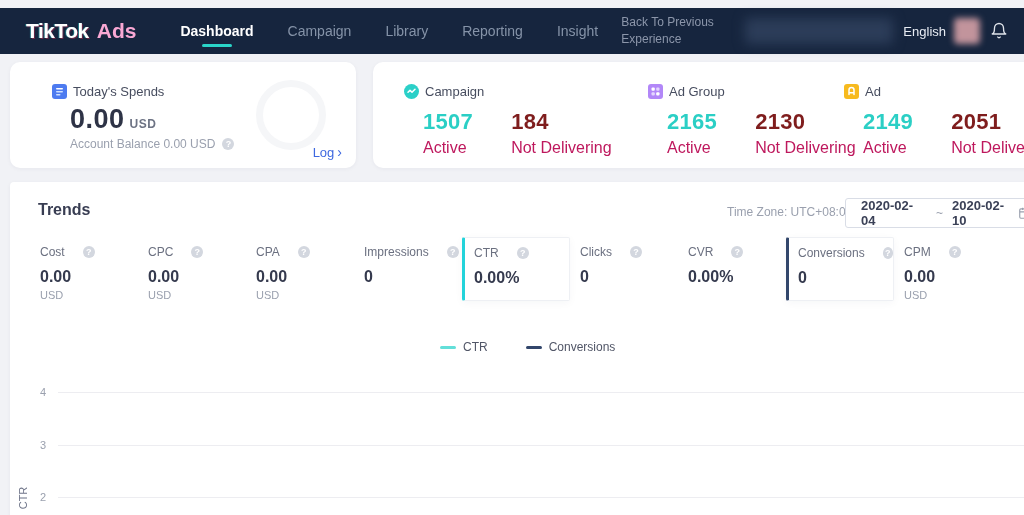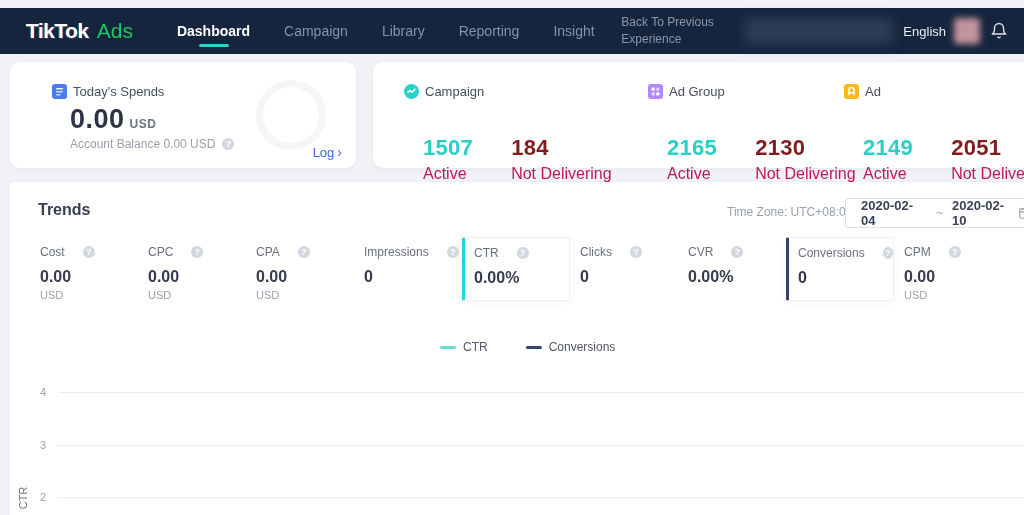--- a/index.html
+++ b/index.html
@@ -12,21 +12,21 @@
   }
   
   .navbar {
     position:absolute; left:0; top:8px; width:1024px; height:46px;
     background:#16253e; display:flex; align-items:center;
     padding:0 14px 0 26px;
   }
   .logo { display:flex; align-items:baseline; cursor:pointer; }
   .logo-tiktok { color:#fff; font-size:21px; font-weight:800; letter-spacing:-0.5px;
     text-shadow:-1px 0 rgba(37,244,238,.35), 1px 1px rgba(254,44,85,.35); }
-  .logo-ads { color:#22c55e; font-size:21px; font-weight:400; margin-left:8px; }
+  .logo-ads { color:#f9a8d4; font-size:21px; font-weight:700; margin-left:8px; }
   .nav-items { display:flex; margin-left:42px; gap:30px; align-items:center; }
   .nav-item { font-size:14px; color:#8593a8; cursor:pointer; position:relative; padding:13px 2px; }
   .nav-item.active { color:#ffffff; font-weight:700; }
   .nav-item.active::after {
     content:""; position:absolute; left:50%; transform:translateX(-50%);
     bottom:5px; width:30px; height:3px; border-radius:2px; background:#2ad4c8;
   }
   .nav-right { margin-left:auto; display:flex; align-items:center; gap:8px; }
   .back-link { width:116px; font-size:12px; line-height:17px; color:#8c96aa; cursor:pointer; }
   .blur-account { width:148px; height:26px; border-radius:3px; background:#2c3d59; filter:blur(6px); cursor:pointer; }
@@ -46,21 +46,21 @@
   .info-dot { width:12px; height:12px; border-radius:50%; background:#d3d7df; color:#fff;
     font-size:9px; font-weight:700; display:inline-flex; align-items:center; justify-content:center; cursor:pointer; }
   .spend-ring { position:absolute; right:30px; top:18px; width:70px; height:70px;
     border:7px solid #f5f6f8; border-radius:50%; }
   .spend-log { position:absolute; right:14px; bottom:8px; font-size:13px; color:#3e68e0; cursor:pointer; }
   .spend-log .chev { margin-left:3px; font-size:14px; }
   .card-entities { left:373px; top:62px; width:900px; height:106px; }
   .entity { position:absolute; top:22px; }
   .entity-c { left:31px; } .entity-g { left:275px; } .entity-a { left:471px; }
   .entity-stats { display:flex; margin-left:19px; margin-top:10px; }
-  .stat-col { margin-right:38px; min-width:48px;margin-top:26px; }
+  .stat-col { margin-right:38px; min-width:48px; }
   .stat-val { font-size:22px; font-weight:600; letter-spacing:0.3px; }
   .stat-val.teal { color:#2bcfc5; }
   .stat-val.dark { color:#7f1d1d; }
   .stat-sub { font-size:16px; color:#be185d; margin-top:4px; }
   
   .trends { position:absolute; left:10px; top:182px; width:1170px; height:400px;
     background:#fff; border-radius:4px; box-shadow:0 1px 4px rgba(30,40,70,.05); }
   .trends-title { position:absolute; left:28px; top:19px; font-size:16px; font-weight:700; color:#383d52; }
   .timezone { position:absolute; left:717px; top:23px; font-size:12px; color:#9aa0ae; }
   .date-box { position:absolute; left:835px; top:16px; width:200px; height:30px;

